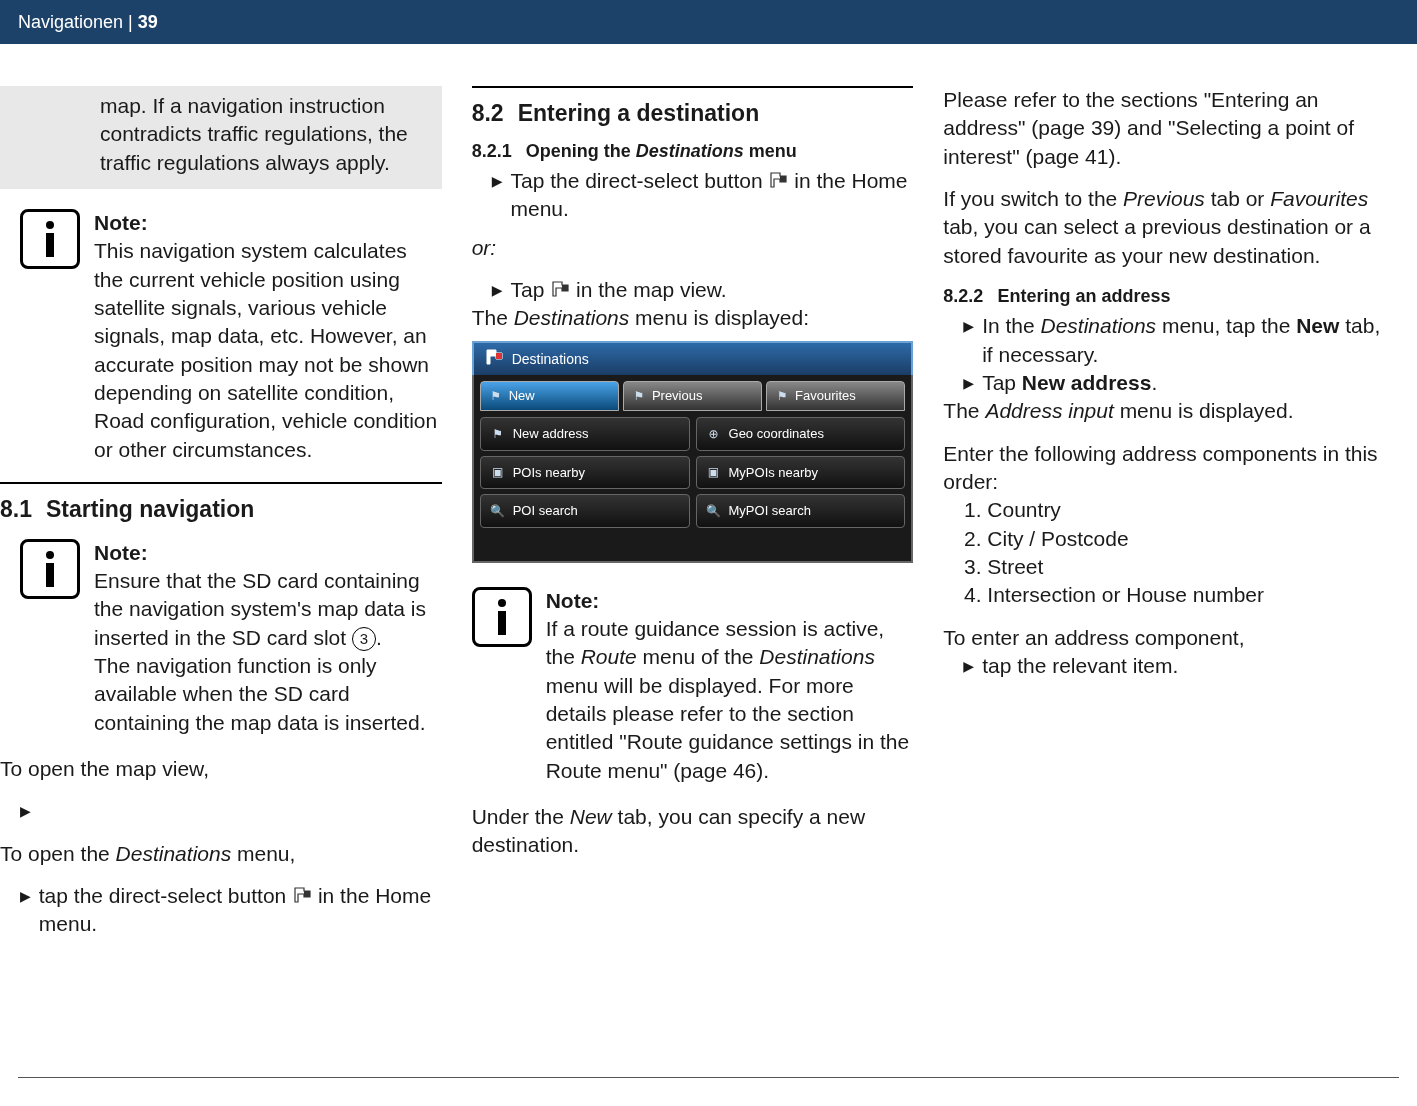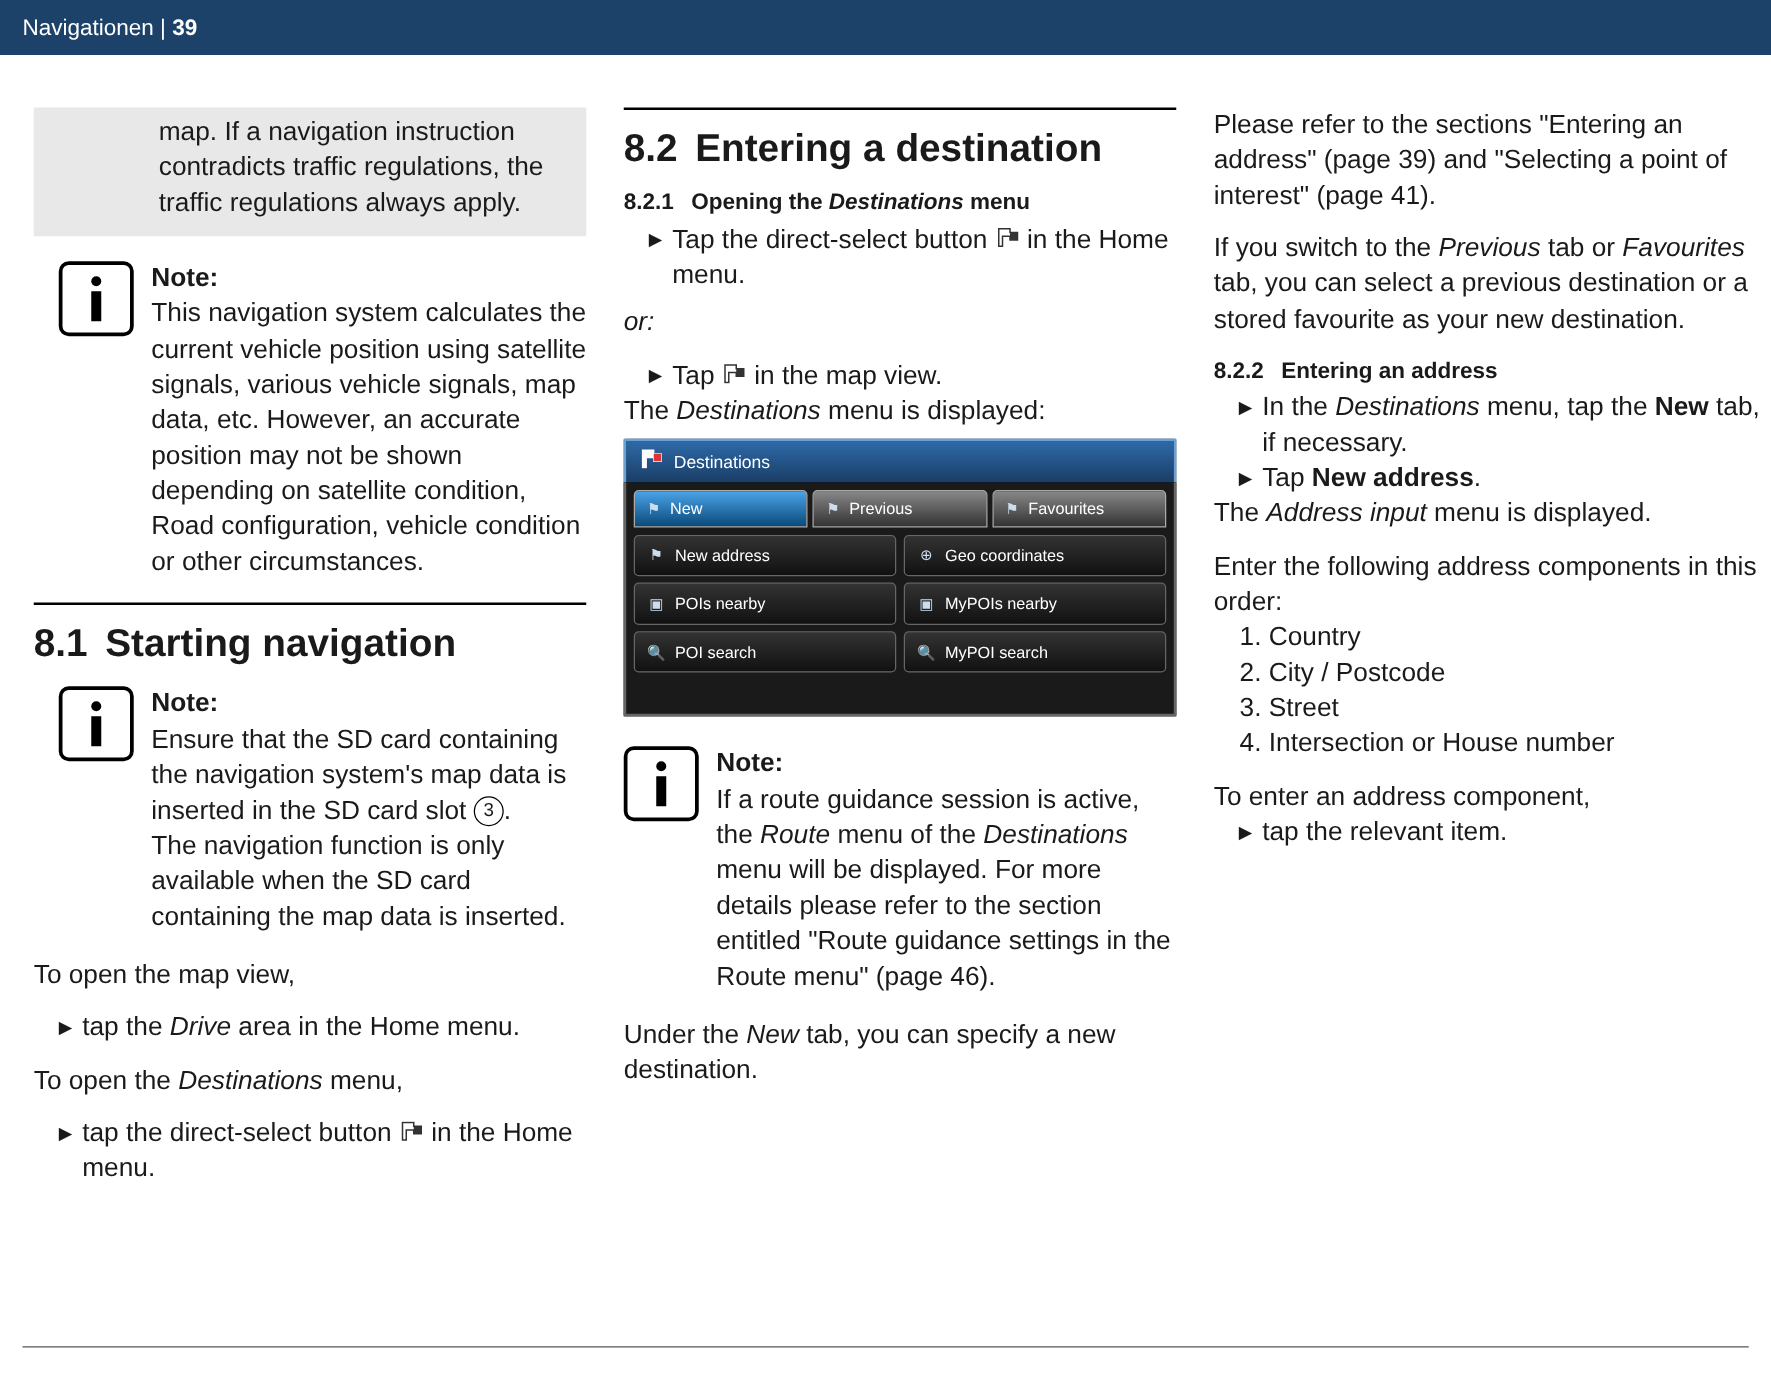--- a/index.html
+++ b/index.html
@@ -19,22 +19,21 @@
     align-items: center;
     justify-content: flex-start;
     padding: 0 18px;
     font-size: 18px;
   }
   .page-header .right { font-size: 18px; }
   .page-header .right .bold { font-weight: 700; }
   .columns {
     display: flex;
     gap: 30px;
-    padding: 42px 4px 0 0;
-    margin-left: 27px;
+    padding: 42px 32px 0 0;
   }
   .col { flex: 1; min-width: 0; font-size: 21px; line-height: 1.35; }
   .col1 { padding-left: 0; }
   .gray-block {
     background: #e8e8e8;
     padding: 6px 10px 12px 100px;
     margin-bottom: 14px;
   }
   .note-box {
     display: flex;
@@ -47,21 +46,21 @@
     border: 3px solid #000;
     border-radius: 8px;
     display: flex; flex-direction: column;
     align-items: center; justify-content: center;
     flex-shrink: 0;
     font-weight: 700;
   }
   .info-icon .dot { width: 8px; height: 8px; background:#000; border-radius:50%; margin-bottom:4px;}
   .info-icon .bar { width: 8px; height: 24px; background:#000;}
   .note-label { font-weight: 700; }
-  .h2 { font-weight: 700; font-size: 31px; margin: 10px 0 8px 0; }
+  .h2 { font-weight: 700; font-size: 23px; margin: 10px 0 8px 0; }
   .h2-row { display:flex; gap:14px; padding-left: 0; }
   .h3-row { display:flex; gap:14px; font-weight:700; font-size:18px; margin: 10px 0 4px 0; }
   .step { display:flex; gap:8px; padding-left: 20px; }
   .step .tri { flex-shrink:0; }
   .tri::before { content:"▶"; font-size: 14px; position: relative; top:-2px; }
   .italic { font-style: italic; }
   .bold { font-weight: 700; }
   .underline { }
   .circled { display:inline-flex; width:24px; height:24px; border:1.5px solid #000; border-radius:50%; align-items:center; justify-content:center; font-size:15px; vertical-align: middle;}
   
@@ -141,21 +140,20 @@
         <div>
           <span>Ensure that the SD card containing the navigation system's map data is inserted in the SD card slot </span><span class="circled">3</span><span>.</span>
         </div>
         <div>The navigation function is only available when the SD card containing the map data is inserted.</div>
       </div>
     </div>
 
     <div class="para">To open the map view,</div>
     <div class="step para">
       <span class="tri"></span>
-      <span><span>tap the </span><span class="italic">Drive</span><span> area in the Home menu.</span></span>
     </div>
 
     <div class="para">
       <span>To open the </span><span class="italic">Destinations</span><span> menu,</span>
     </div>
     <div class="step">
       <span class="tri"></span>
       <span>
         <span>tap the direct-select button </span>
         <span class="flag-icon"><svg viewBox="0 0 20 16">

